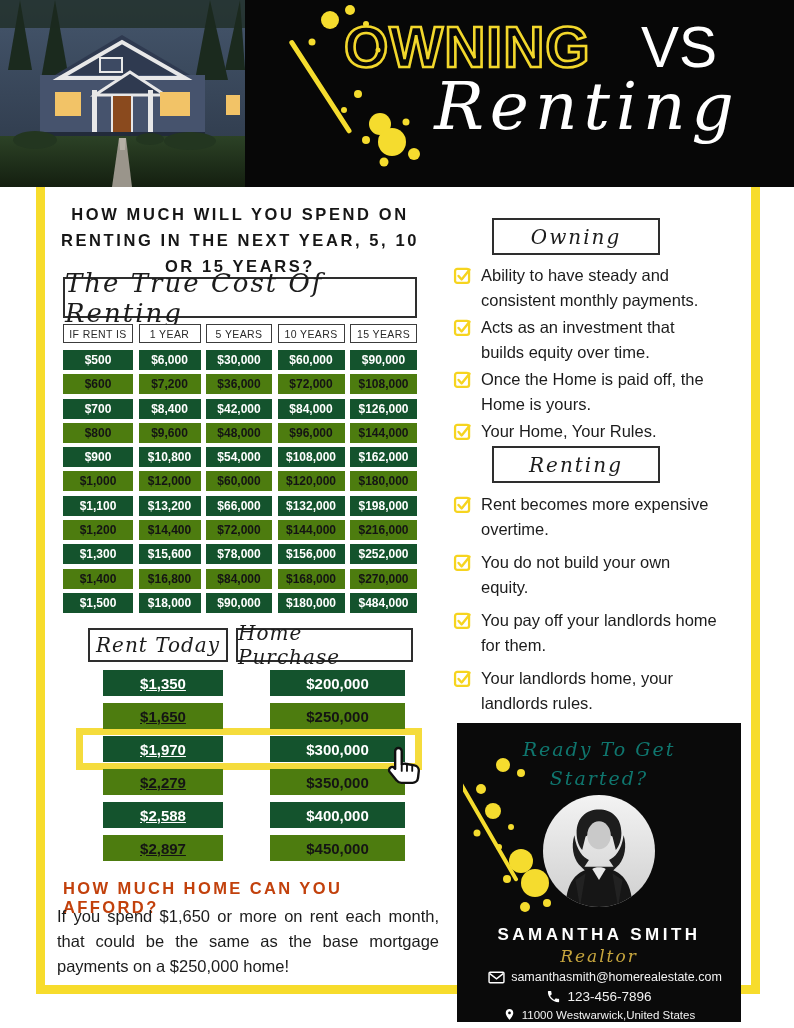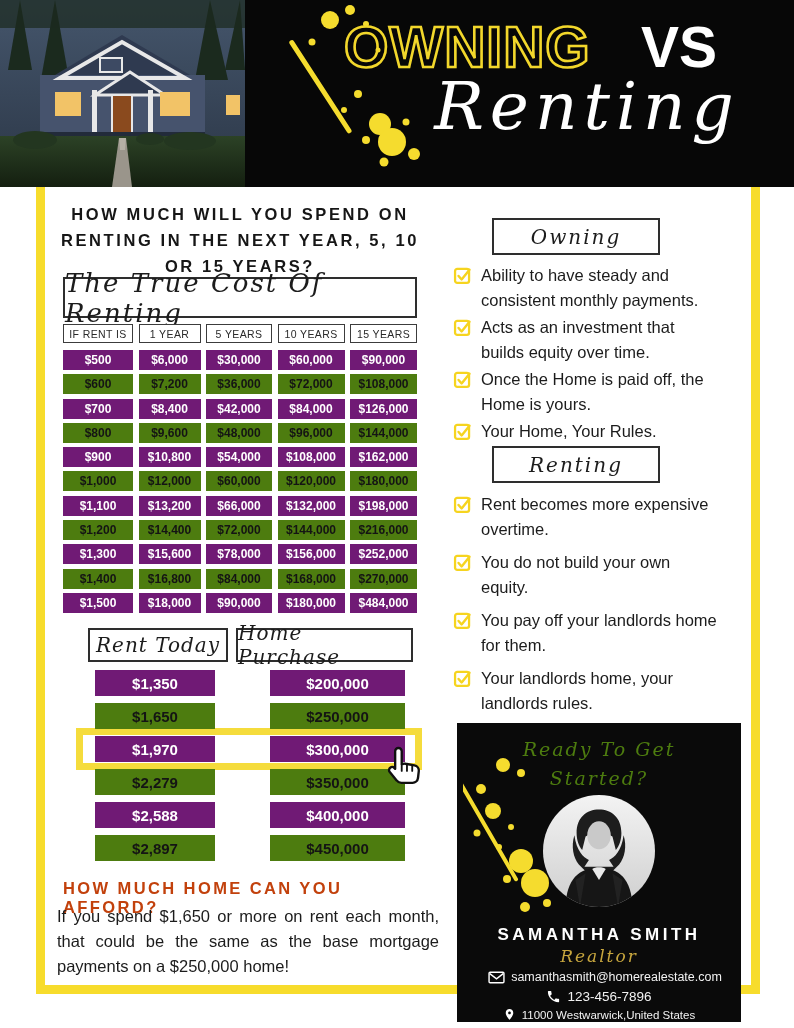--- a/index.html
+++ b/index.html
@@ -8,21 +8,21 @@
   .page { position:relative; width:794px; height:1028px; background:#ffffff; overflow:hidden; }
 
   
   .header { position:absolute; left:0; top:0; width:794px; height:187px; background:#070707; }
   .house-photo { position:absolute; left:0; top:0; width:245px; height:187px; }
   .title-owning {
     position:absolute; left:344px; top:14px;
     font-size:57px; font-weight:800; letter-spacing:1px;
     color:transparent; -webkit-text-stroke:2.6px #F2D72B;
   }
-  .title-vs { position:absolute; left:641px; top:14px; font-size:57px; font-weight:700; color:#ffffff; }
+  .title-vs { position:absolute; left:641px; top:14px; font-size:57px; font-weight:400; color:#ffffff; }
   .title-renting {
     position:absolute; left:392px; top:68px; width:390px; text-align:center;
     font-family:"DejaVu Serif", serif; font-style:italic;
     font-size:66px; letter-spacing:6px; color:#ffffff;
   }
   .header-splatter { position:absolute; left:288px; top:2px; }
 
   
   .frame { position:absolute; background:#F7DC2C; }
   .frame-left   { left:36px;  top:187px; width:9px;  height:807px; }
@@ -38,32 +38,32 @@
   .cost-title-box { position:absolute; left:63px; top:277px; width:354px; height:41px; font-size:26px; letter-spacing:2px; }
 
   .cost-grid { position:absolute; left:63px; display:grid;
     grid-template-columns:70px 62px 66px 67px 67px; column-gap:5.5px; }
   #cost-columns { top:324px; }
   .cost-col-header { height:19px; border:1.5px solid #3c3c3c; background:#fff;
     display:flex; align-items:center; justify-content:center;
     font-size:10.5px; letter-spacing:0.4px; color:#2a2a2a; font-weight:500; }
   #cost-table { top:350px; grid-auto-rows:20px; row-gap:4.3px; }
   .cost-cell { display:flex; align-items:center; justify-content:center; font-size:12px; font-weight:700; }
-  .cell-dark { background:#701a75; color:#ffffff;text-align:right; }
+  .cell-dark { background:#14532d; color:#ffffff;text-align:right; }
   .cell-yellow { background:#4d7c0f; color:#141414; }
 
   
   .comp-header { position:absolute; top:628px; height:34px; font-size:20px; letter-spacing:1px; }
   #rent-header { left:88px; width:140px; }
   #purchase-header { left:236px; width:177px; }
   #comp-rows { position:absolute; left:0; top:670px; width:440px; }
   .comp-row { position:relative; height:26px; margin-bottom:7px; }
   .comp-cell { position:absolute; top:0; height:26px; display:flex; align-items:center; justify-content:center;
     font-size:15px; font-weight:700; }
-  .comp-cell.rent { left:95px; width:120px; }
+  .comp-cell.rent { left:103px; width:120px;text-decoration:underline; }
   .comp-cell.purchase { left:270px; width:135px; }
   .comp-highlight { position:absolute; left:76px; top:728px; width:346px; height:42px;
     border:7px solid #F5DC3C; background:transparent; }
   .hand-cursor { position:absolute; left:384px; top:744px; }
 
   
   .afford-heading { position:absolute; left:63px; top:879px; width:380px;
     font-size:16.5px; font-weight:700; letter-spacing:2.4px; color:#c2410c; }
   .afford-body { position:absolute; left:57px; top:904px; width:382px;
     font-size:16.5px; line-height:25px; color:#1c1c1c; text-align:justify; }
@@ -76,21 +76,21 @@
   #owning-list { top:263px; width:262px; }
   #renting-list { top:492px; width:270px; }
   .check-item { display:flex; gap:8px; margin-bottom:2px; }
   #renting-list .check-item { margin-bottom:8px; }
   .check-icon { flex:0 0 21px; margin-top:2px; }
   .check-text { font-size:16.5px; line-height:25px; color:#1c1c1c; }
 
   
   .agent-card { position:absolute; left:457px; top:723px; width:284px; height:299px; background:#0A0A0A; z-index:3; }
   .card-splatter { position:absolute; left:6px; top:28px; }
-  .cta { position:absolute; left:0; width:284px; text-align:center; color:#4d7c0f;
+  .cta { position:absolute; left:0; width:284px; text-align:center; color:#0f766e;
     font-family:"DejaVu Serif", serif; font-style:italic; font-size:19px; letter-spacing:2px; }
   #cta1 { top:15px; } #cta2 { top:44px; }
   .portrait { position:absolute; left:86px; top:72px; width:112px; height:112px; border-radius:50%; overflow:hidden; }
   .agent-name { position:absolute; left:0; top:202px; width:284px; text-align:center;
     color:#ffffff; font-size:17px; font-weight:700; letter-spacing:3.5px; }
   .agent-role { position:absolute; left:0; top:223px; width:284px; text-align:center;
     color:#C7A63E; font-family:"DejaVu Serif", serif; font-style:italic; font-size:17px; letter-spacing:2px; }
   .contact-row { position:absolute; left:0; width:284px; display:flex; align-items:center; justify-content:center;
     gap:6px; color:#f2f2f2; }
   #row-email { top:247px; font-size:12.5px;padding-left:12px; }

